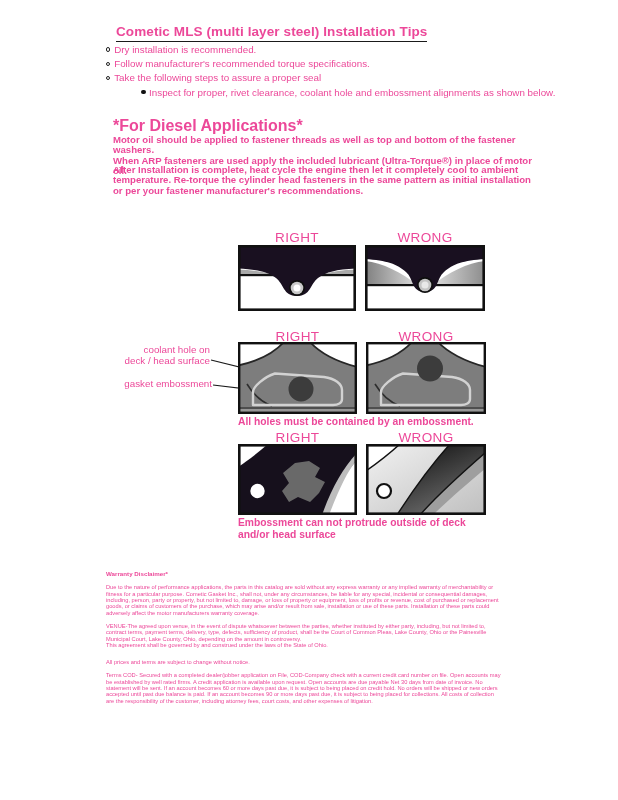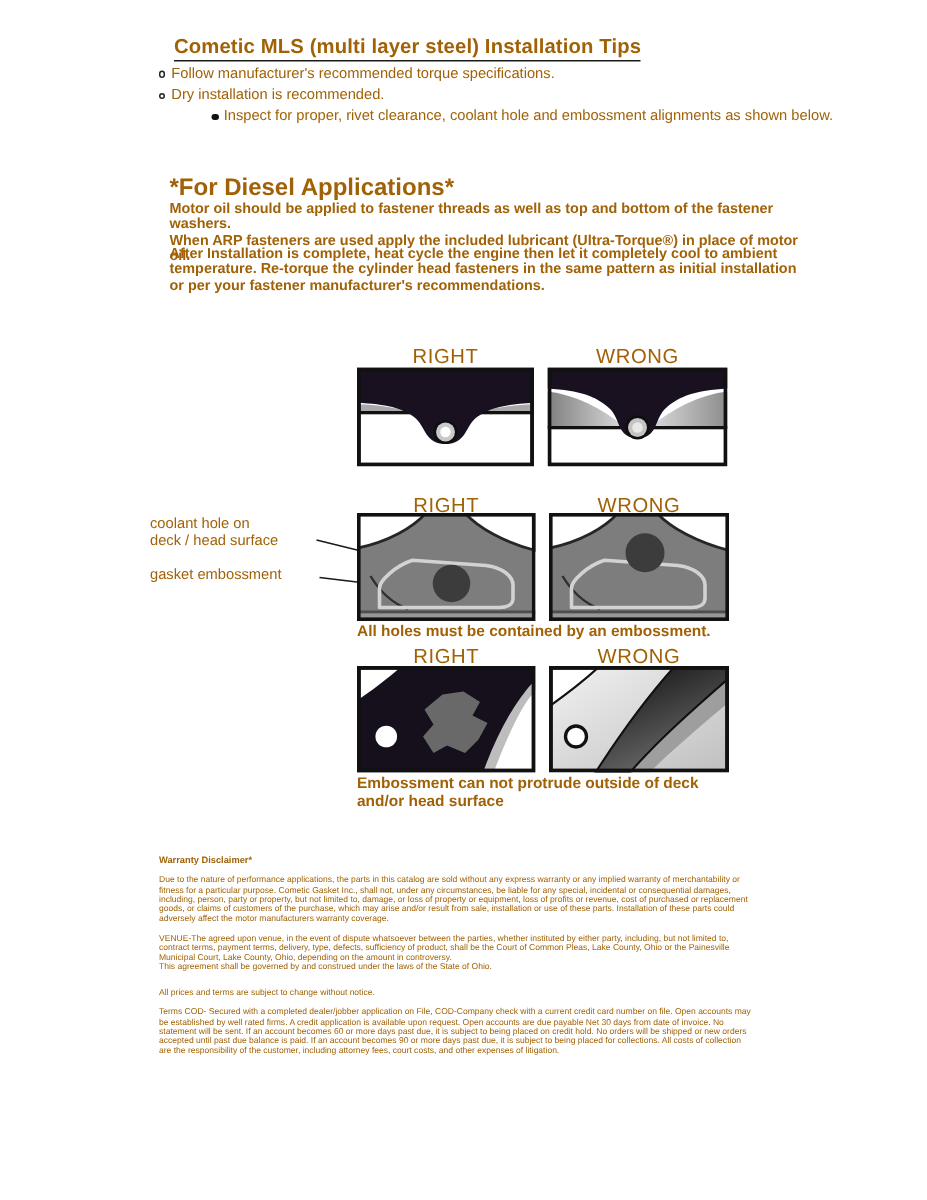--- a/index.html
+++ b/index.html
@@ -1,57 +1,61 @@
 <!DOCTYPE html>
 <html><head>
 <meta charset="utf-8">
 <style>
   * { margin:0; padding:0; box-sizing:border-box; }
   html,body { background:#ffffff; }
   .page {
     position:relative; width:618px; height:704px; background:#ffffff;
-    font-family:"Liberation Sans", sans-serif; color:#a16207; overflow:hidden;
+    font-family:"Liberation Sans", sans-serif; color:#ec4899; overflow:hidden;
   }
   .abs { position:absolute; }
   .doc-title {
     font-weight:bold; font-size:13.5px; letter-spacing:0.1px;
     border-bottom:1.7px solid #1a1a1a; padding-bottom:2px; white-space:nowrap;
   }
   .bullet-line { display:flex; align-items:flex-start; height:14.2px; font-size:9.8px; white-space:nowrap; }
   .marker-open { width:4.2px; height:4.2px; border:1px solid #222; border-radius:50%; margin:3.4px 4px 0 0; flex:none; }
   .marker-filled { width:4.6px; height:4.6px; background:#111; border-radius:50%; margin:3.2px 3.5px 0 0; flex:none; }
   .sub-indent { margin-left:35px; }
   .section-heading { font-weight:bold; font-size:16px; white-space:nowrap; }
   .para { font-size:9.6px; line-height:10.3px; white-space:pre-line;font-weight:bold; }
   .rw-label { font-size:13.5px; letter-spacing:0.4px; text-align:center; }
   .caption { font-weight:bold; font-size:10.3px; line-height:11.5px; white-space:pre-line; }
-  .side-label { font-size:9.8px; line-height:10.8px; text-align:left; white-space:pre-line; }
+  .side-label { font-size:9.8px; line-height:10.8px; text-align:right; white-space:pre-line; }
   .disclaimer { width:420px; font-size:5.7px; line-height:6.35px; }
   .disclaimer .d-head { font-weight:bold; font-size:6.2px; margin-bottom:7px; }
   .disclaimer p { white-space:pre-line; }
   .footer-code { font-size:13px; letter-spacing:0.2px; white-space:nowrap; }
   svg { display:block; }
 </style>
 </head>
 <body>
 
 <div class="page">
 
   <div class="abs" style="left:116px; top:22px;">
     <span class="doc-title">Cometic MLS (multi layer steel) Installation Tips</span>
   </div>
 
   <div class="abs" style="left:106px; top:44px;">
     <div class="bullet-line">
       <span class="marker-open"></span>
-      <span>Follow manufacturer's recommended torque specifications.</span>
+      <span>Dry installation is recommended.</span>
     </div>
     <div class="bullet-line">
       <span class="marker-open"></span>
-      <span>Dry installation is recommended.</span>
+      <span>Follow manufacturer's recommended torque specifications.</span>
+    </div>
+    <div class="bullet-line">
+      <span class="marker-open"></span>
+      <span>Take the following steps to assure a proper seal</span>
     </div>
     <div class="bullet-line sub-indent">
       <span class="marker-filled"></span>
       <span>Inspect for proper, rivet clearance, coolant hole and embossment alignments as shown below.</span>
     </div>
   </div>
 
   <div class="abs section-heading" style="left:113px; top:117px;">*For Diesel Applications*</div>
   <div class="abs para" style="left:113px; top:135px; width:420px;">Motor oil should be applied to fastener threads as well as top and bottom of the fastener washers.
 When ARP fasteners are used apply the included lubricant (Ultra-Torque®) in place of motor oil.</div>

